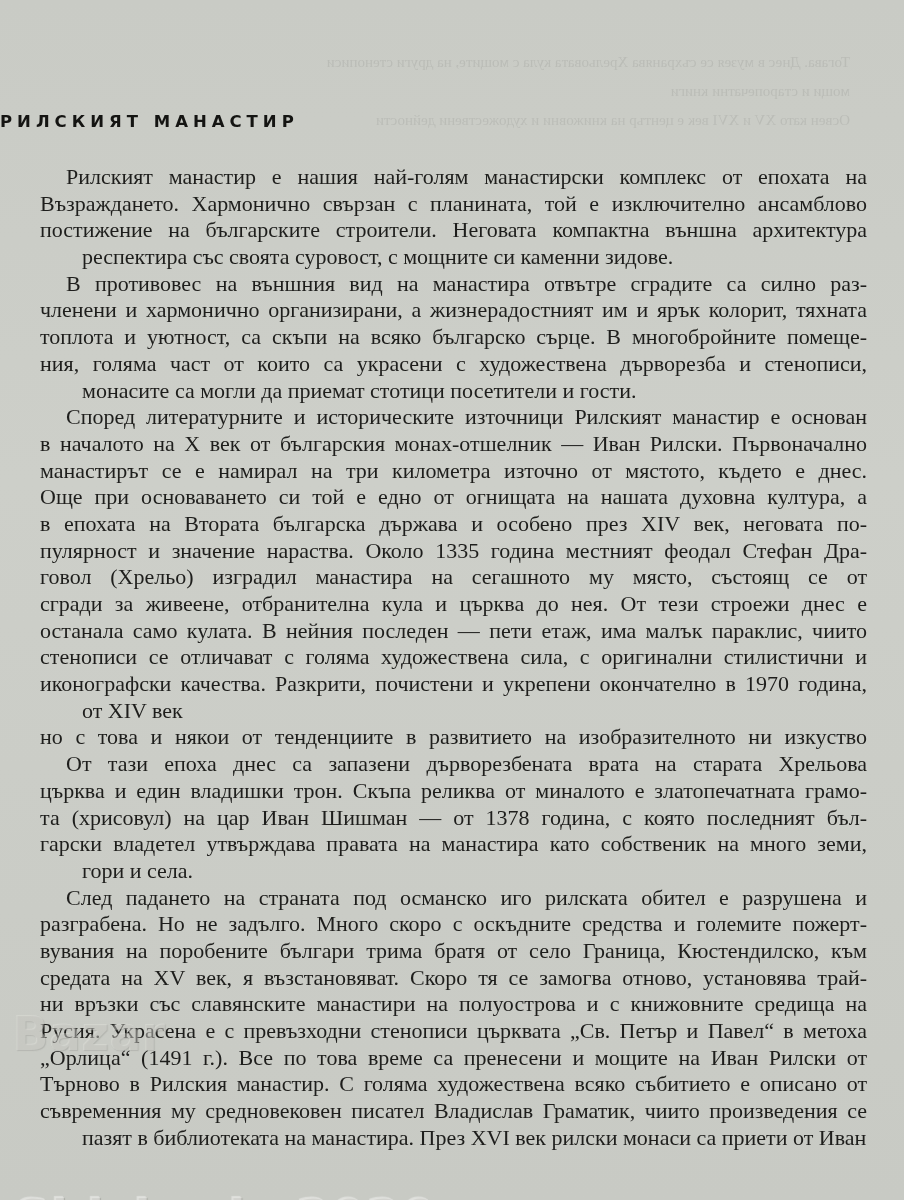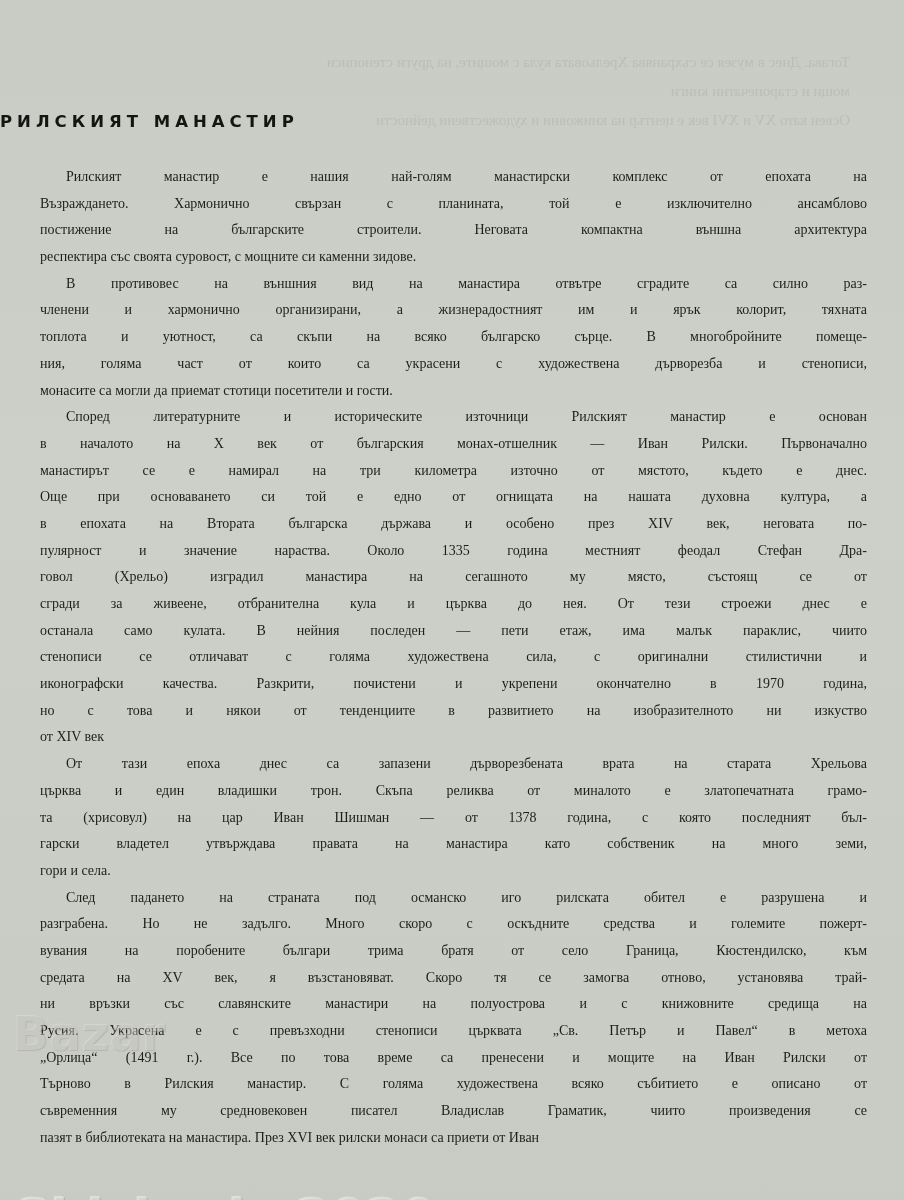--- a/index.html
+++ b/index.html
@@ -21,25 +21,25 @@
     position: absolute; left: 0; width: 904px; top: 112px;
     font-family: "DejaVu Sans", sans-serif;
     font-weight: bold; font-size: 16.5px; letter-spacing: 5px;
     color: #141412;
   }
   .body {
     position: absolute; left: 40px; top: 164px; width: 827px;
   }
   .line {
     height: 26.7px; line-height: 26.7px;
-    font-size: 14px; white-space: nowrap;
+    font-size: 22px; white-space: nowrap;
     text-align: justify; text-align-last: justify;
     transform-origin: left center;
   }
-  .line.last { text-align-last: left; }
+  .line.last { text-align-last: left; margin-left: 42px; }
   .line.indent { padding-left: 26px; }
   .watermark {
     position: absolute; left: 14px; top: 1188px;
     font-family: "DejaVu Sans", sans-serif; font-weight: bold;
     font-size: 52px; color: rgba(230,230,226,0.55);
     text-shadow: 1px 1px 1px rgba(120,120,115,0.35), -1px -1px 1px rgba(255,255,255,0.4);
     letter-spacing: -1px; pointer-events: none;
   }
   .watermark-logo {
     position: absolute; left: 12px; top: 1005px;
@@ -80,22 +80,22 @@
         <div class="line">в началото на X век от българския монах-отшелник — Иван Рилски. Първоначално</div>
         <div class="line">манастирът се е намирал на три километра източно от мястото, където е днес.</div>
         <div class="line">Още при основаването си той е едно от огнищата на нашата духовна култура, а</div>
         <div class="line">в епохата на Втората българска държава и особено през XIV век, неговата по-</div>
         <div class="line">пулярност и значение нараства. Около 1335 година местният феодал Стефан Дра-</div>
         <div class="line">говол (Хрельо) изградил манастира на сегашното му място, състоящ се от</div>
         <div class="line">сгради за живеене, отбранителна кула и църква до нея. От тези строежи днес е</div>
         <div class="line">останала само кулата. В нейния последен — пети етаж, има малък параклис, чиито</div>
         <div class="line">стенописи се отличават с голяма художествена сила, с оригинални стилистични и</div>
         <div class="line">иконографски качества. Разкрити, почистени и укрепени окончателно в 1970 година,</div>
+        <div class="line last">от XIV век</div>
         <div class="line">но с това и някои от тенденциите в развитието на изобразителното ни изкуство</div>
-        <div class="line last">от XIV век</div>
       </div>
       <div>
         <div class="line indent">От тази епоха днес са запазени дърворезбената врата на старата Хрельова</div>
         <div class="line">църква и един владишки трон. Скъпа реликва от миналото е златопечатната грамо-</div>
         <div class="line">та (хрисовул) на цар Иван Шишман — от 1378 година, с която последният бъл-</div>
         <div class="line">гарски владетел утвърждава правата на манастира като собственик на много земи,</div>
         <div class="line last">гори и села.</div>
       </div>
       <div>
         <div class="line indent">След падането на страната под османско иго рилската обител е разрушена и</div>

